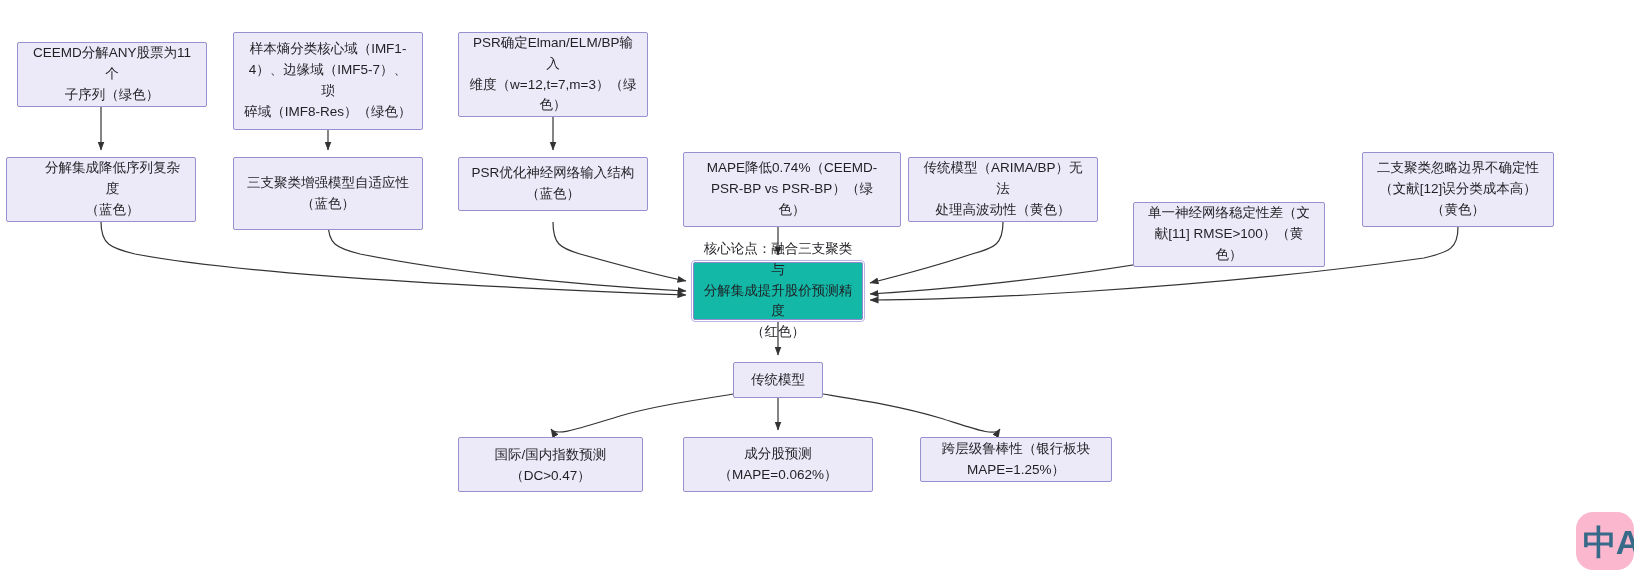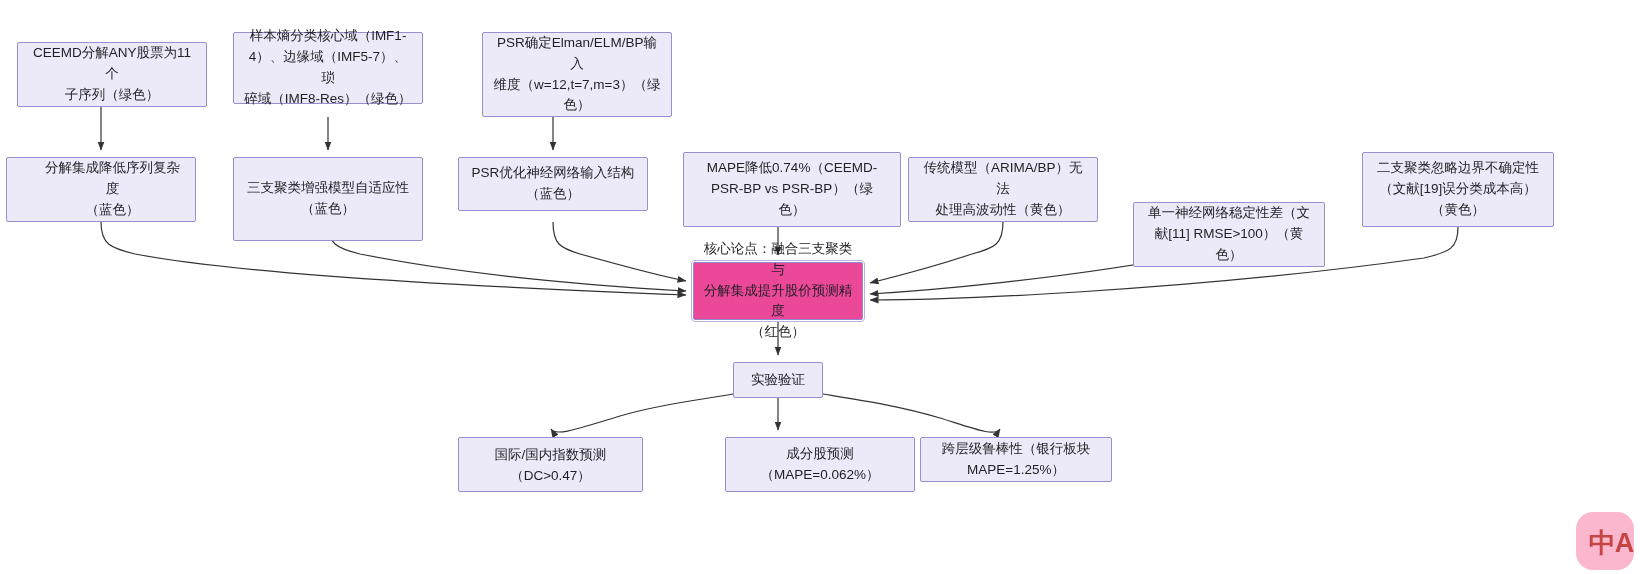--- a/index.html
+++ b/index.html
@@ -39,40 +39,40 @@
     align-items: center;
     justify-content: center;
     padding: 4px 9px;
     white-space: pre-line;
     z-index: 2;
   }
   .node.core {
     border: 1px solid #8F88CE;
     outline: 1px solid #B9B4E4;
     outline-offset: 1px;
-    background: #ec4899;
+    background: #14b8a6;
   }
   .watermark {
     position: absolute;
     right: 6px;
     bottom: 4px;
     width: 58px;
     height: 58px;
     border-radius: 17px;
     background: #F9A8C4;
     opacity: 0.82;
     display: flex;
     align-items: center;
     justify-content: center;
     overflow: hidden;
     z-index: 3;
   }
   .watermark span {
-    color: #b91c1c;
-    font-size: 27px;
+    color: #0c4a6e;
+    font-size: 34px;
     font-weight: bold;
     letter-spacing: -1px;
     transform: translate(6px, 2px);
     white-space: nowrap;
   }
 </style>
 </head>
 <body>
 
 <div id="canvas">
@@ -97,49 +97,49 @@
         <path d="M 778 322 L 778 355" fill="none" stroke="#333333" stroke-width="1.2" marker-end="url(#arrowhead)"></path>
         <path d="M 733 394 C 700 400 660 404 620 416 C 580 428 556 437 551 429" fill="none" stroke="#333333" stroke-width="1.2" marker-end="url(#arrowhead)"></path>
         <path d="M 778 398 L 778 430" fill="none" stroke="#333333" stroke-width="1.2" marker-end="url(#arrowhead)"></path>
         <path d="M 823 394 C 860 400 900 406 940 418 C 975 429 995 437 1000 429" fill="none" stroke="#333333" stroke-width="1.2" marker-end="url(#arrowhead)"></path>
       </g>
   </svg>
 
   <div id="nodes-group">
       <div class="node" style="left: 17px; top: 42px; width: 190px; height: 65px;"><span>CEEMD分解ANY股票为11个
 子序列（绿色）</span></div>
-      <div class="node" style="left: 233px; top: 32px; width: 190px; height: 72px;"><span>样本熵分类核心域（IMF1-
+      <div class="node" style="left: 233px; top: 32px; width: 190px; height: 98px;"><span>样本熵分类核心域（IMF1-
 4）、边缘域（IMF5-7）、琐
 碎域（IMF8-Res）（绿色）</span></div>
-      <div class="node" style="left: 458px; top: 32px; width: 190px; height: 85px; margin-left: 24px;"><span>PSR确定Elman/ELM/BP输入
+      <div class="node" style="left: 458px; top: 32px; width: 190px; height: 85px;"><span>PSR确定Elman/ELM/BP输入
 维度（w=12,t=7,m=3）（绿
 色）</span></div>
       <div class="node" style="left: 6px; top: 157px; width: 190px; height: 65px; padding-left: 32px;"><span>分解集成降低序列复杂度
 （蓝色）</span></div>
-      <div class="node" style="left: 233px; top: 157px; width: 190px; height: 84px;"><span>三支聚类增强模型自适应性
+      <div class="node" style="left: 233px; top: 157px; width: 190px; height: 73px;"><span>三支聚类增强模型自适应性
 （蓝色）</span></div>
       <div class="node" style="left: 458px; top: 157px; width: 190px; height: 54px;"><span>PSR优化神经网络输入结构
 （蓝色）</span></div>
       <div class="node" style="left: 683px; top: 152px; width: 218px; height: 75px;"><span>MAPE降低0.74%（CEEMD-
 PSR-BP vs PSR-BP）（绿
 色）</span></div>
       <div class="node" style="left: 908px; top: 157px; width: 190px; height: 65px;"><span>传统模型（ARIMA/BP）无法
 处理高波动性（黄色）</span></div>
       <div class="node" style="left: 1133px; top: 157px; width: 192px; height: 65px; margin-top: 45px;"><span>单一神经网络稳定性差（文
 献[11] RMSE&gt;100）（黄色）</span></div>
       <div class="node" style="left: 1362px; top: 152px; width: 192px; height: 75px;"><span>二支聚类忽略边界不确定性
-（文献[19]误分类成本高）
+（文献[12]误分类成本高）
 （黄色）</span></div>
       <div class="node core" style="left: 693px; top: 262px; width: 170px; height: 58px;"><span>核心论点：融合三支聚类与
 分解集成提升股价预测精度
 （红色）</span></div>
-      <div class="node" style="left: 733px; top: 362px; width: 90px; height: 36px;"><span>实验验证</span></div>
+      <div class="node" style="left: 733px; top: 362px; width: 90px; height: 36px;"><span>传统模型</span></div>
       <div class="node" style="left: 458px; top: 437px; width: 185px; height: 55px; align-items: flex-end;"><span>国际/国内指数预测
 （DC&gt;0.47）</span></div>
-      <div class="node" style="left: 683px; top: 437px; width: 190px; height: 55px; margin-left: 42px;"><span>成分股预测
+      <div class="node" style="left: 683px; top: 437px; width: 190px; height: 55px;"><span>成分股预测
 （MAPE=0.062%）</span></div>
       <div class="node" style="left: 920px; top: 437px; width: 192px; height: 45px;"><span>跨层级鲁棒性（银行板块
 MAPE=1.25%）</span></div>
     </div>
 
   <div class="watermark">
     <span>中A</span>
   </div>
 
 </div>

